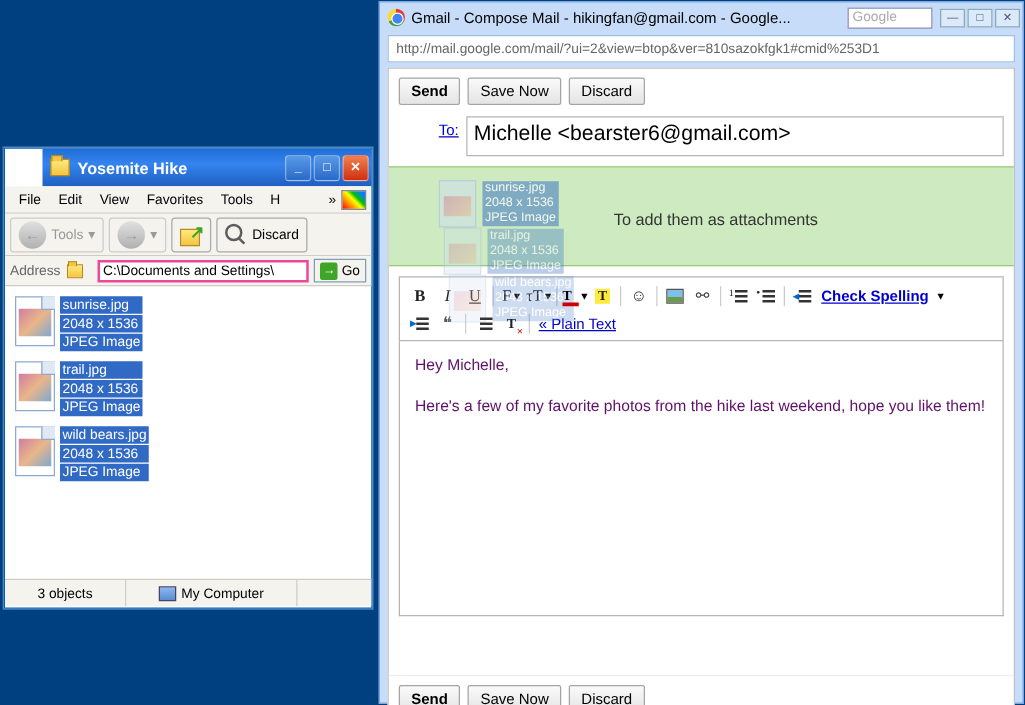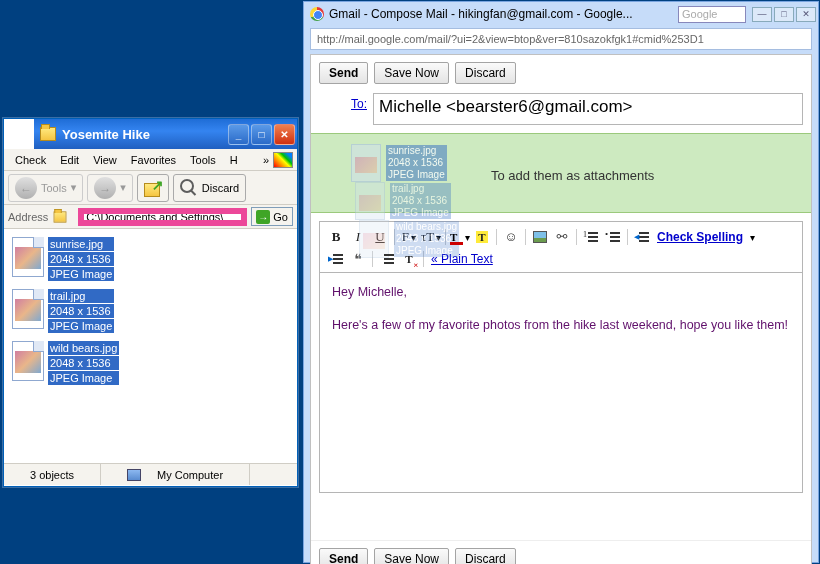--- a/index.html
+++ b/index.html
@@ -84,34 +84,34 @@
   .circle{width:22px;height:22px;border-radius:50%;background:linear-gradient(#e0e0e0,#b0b0b0);
     display:flex;align-items:center;justify-content:center;font-size:12px;}
   .upfolder{width:18px;height:18px;position:relative;}
   .upfolder::after{content:"↗";color:#3fa526;font-weight:bold;font-size:14px;position:absolute;top:-2px;left:8px;}
   .upfolder::before{content:"";position:absolute;width:14px;height:12px;background:linear-gradient(#ffe97f,#f5c542);border:1px solid #b58b1d;bottom:0;left:0;}
   .magnifier{position:relative;width:18px;height:18px;}
   .magnifier::before{content:"";position:absolute;width:10px;height:10px;border:2px solid #5d5d5d;border-radius:50%;top:0;left:0;}
   .magnifier::after{content:"";position:absolute;width:2px;height:7px;background:#5d5d5d;transform:rotate(-45deg);top:10px;left:12px;}
   .addrbar{display:flex;align-items:center;height:24px;background:#f5f3ee;border-bottom:1px solid #d0cdc5;padding:0 4px;gap:4px;}
   .addrbar .lbl{color:#666;text-align:center;}
-  .addrbar input{flex:1;height:18px;border:6px solid #ec4899;font-size:11px;padding:0 2px;}
+  .addrbar input{flex:1;height:18px;border:2px solid #ec4899;font-size:11px;padding:0 2px;}
   .gobtn{display:flex;align-items:center;height:19px;border:1px solid #7f9db9;background:#f5f3ee;padding:0 4px;cursor:pointer;gap:3px;}
   .gobtn .arrow{width:14px;height:14px;background:#3fa526;border-radius:2px;color:#fff;font-size:10px;display:flex;align-items:center;justify-content:center;}
   .explorer-content{height:234px;overflow:auto;padding:8px;}
   .file-row{display:flex;align-items:flex-start;gap:4px;margin-bottom:8px;cursor:pointer;}
   .file-icon{width:32px;height:40px;position:relative;flex-shrink:0;}
   .file-icon::before{content:"";position:absolute;inset:0;background:#fff;border:1px solid #8fa8d0;}
   .file-icon::after{content:"";position:absolute;top:0;right:0;width:10px;height:10px;border-left:1px solid #8fa8d0;border-bottom:1px solid #8fa8d0;background:#e0e8f5;}
   .file-thumb{position:absolute;top:10px;left:3px;right:3px;bottom:8px;background:linear-gradient(135deg,#d07ea0,#e9b68a,#7fa8d0);}
   .file-info{display:flex;flex-direction:column;gap:1px;}
   .file-info span{background:#316ac5;color:#fff;padding:0 2px;line-height:14px;}
   .explorer-status{height:22px;background:#f5f3ee;border-top:1px solid #d0cdc5;display:flex;align-items:center;}
   .explorer-status .cell{border-right:1px solid #d0cdc5;padding:0 26px;height:100%;display:flex;align-items:center;}
-  .mycomp{display:flex;align-items:center;gap:16px;justify-content:space-between;}
+  .mycomp{display:flex;align-items:center;gap:4px;justify-content:space-between;}
   .mycomp-icon{width:14px;height:12px;background:linear-gradient(#8cb8f0,#5a8cd0);border:1px solid #446;}
 
   
   .gmail{
     position:absolute;
     left:303px;top:1px;
     width:516px;height:562px;
     background:#c6dcf9;
     border:1px solid #7aa5e0;
   }
@@ -210,21 +210,21 @@
 
 <div class="explorer">
   <div class="explorer-titlebar">
     <span class="folder-icon"></span>
     <span class="title">Yosemite Hike</span>
     <span class="winbtn min">_</span>
     <span class="winbtn max">□</span>
     <span class="winbtn close">✕</span>
   </div>
   <div class="explorer-menu">
-    <span>Check</span>
+    <span>File</span>
     <span>Edit</span>
     <span>View</span>
     <span>Favorites</span>
     <span>Tools</span>
     <span>H</span>
     <span class="chev">»</span>
     <span class="flag"></span>
   </div>
   <div class="explorer-toolbar">
     <div class="tbtn">

